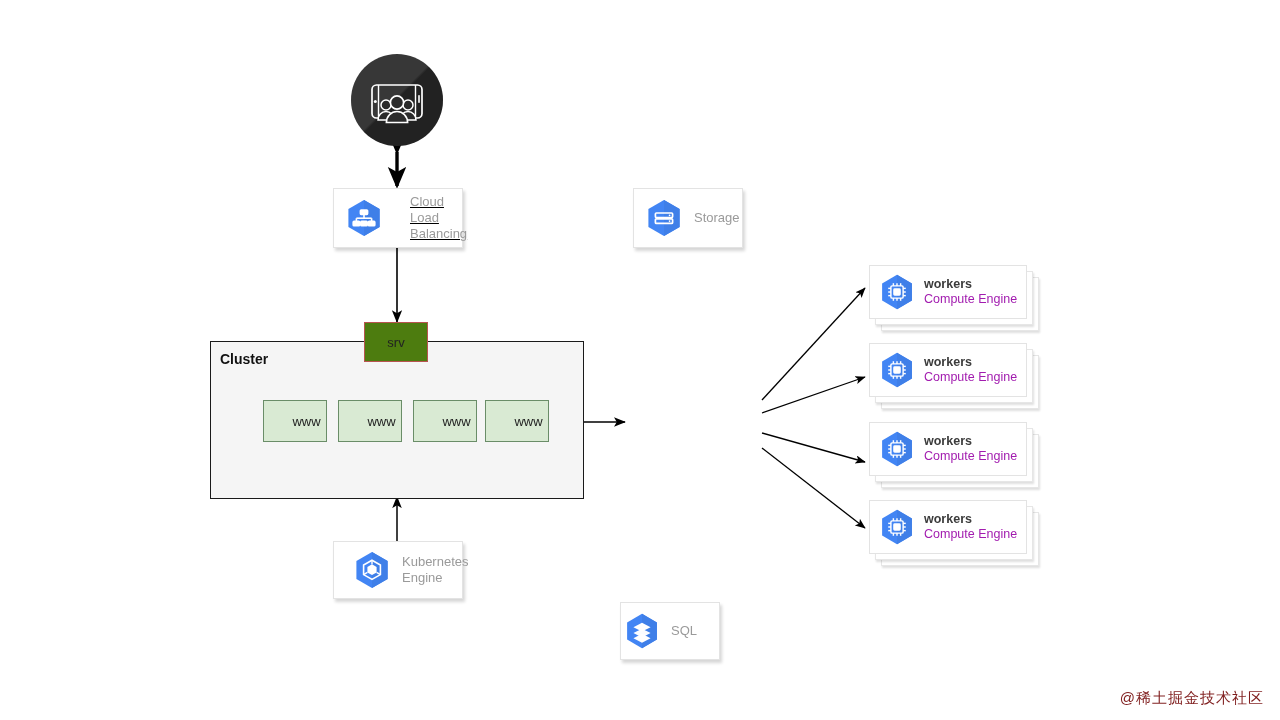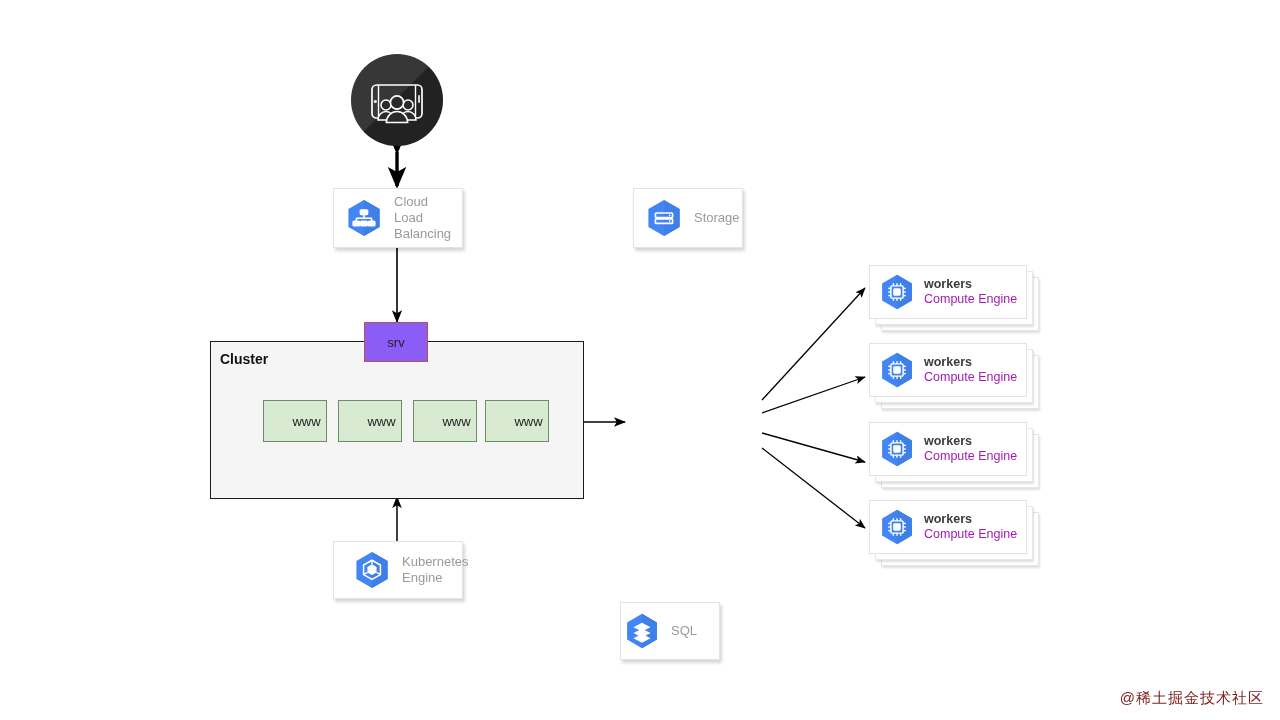--- a/index.html
+++ b/index.html
@@ -72,21 +72,21 @@
   }
 
   
   .box {
     position: absolute;
     display: flex; align-items: center; justify-content: center;
     font-size: 13px;
     color: #222;
   }
   .box-srv {
-    background: #8b5cf6;
+    background: #4d7c0f;
     border: 1px solid #b85450;
   }
   .box-www {
     background: #d9ead3;
     border: 1px solid #6a8d68;
     padding-left: 23px;
   }
   .cluster-box {
     position: absolute;
     background: #f5f5f5;
@@ -195,21 +195,21 @@
           <line x1="22" y1="18.4" x2="22" y2="22.2"></line>
           <line x1="14.4" y1="22.2" x2="29.6" y2="22.2"></line>
           <line x1="14.4" y1="22.2" x2="14.4" y2="25.4"></line>
           <line x1="29.6" y1="22.2" x2="29.6" y2="25.4"></line>
           <rect x="11.2" y="25.4" width="6.4" height="4.4" rx="0.8"></rect>
           <rect x="18.8" y="25.4" width="6.4" height="4.4" rx="0.8"></rect>
           <rect x="26.4" y="25.4" width="6.4" height="4.4" rx="0.8"></rect>
         </g>
       </svg>
     </div>
-    <div class="txt" style="margin-left:8px;">
+    <div class="txt" style="margin-left:24px;text-decoration:underline;">
       <span class="t-plain">Cloud Load</span>
       <span class="t-plain">Balancing</span>
     </div>
   </div>
 
   <div class="card" style="left:633px; top:188px; width:110px; height:60px; padding:0 8px;">
     <div class="ico">
       <svg width="44" height="44" viewBox="0 0 44 44">
         <polygon points="22,4 37.6,13 37.6,31 22,40 6.4,31 6.4,13" fill="#4285f4"></polygon>
         <polygon points="22,4 37.6,13 37.6,31 22,40" fill="#3f7fe8"></polygon>

